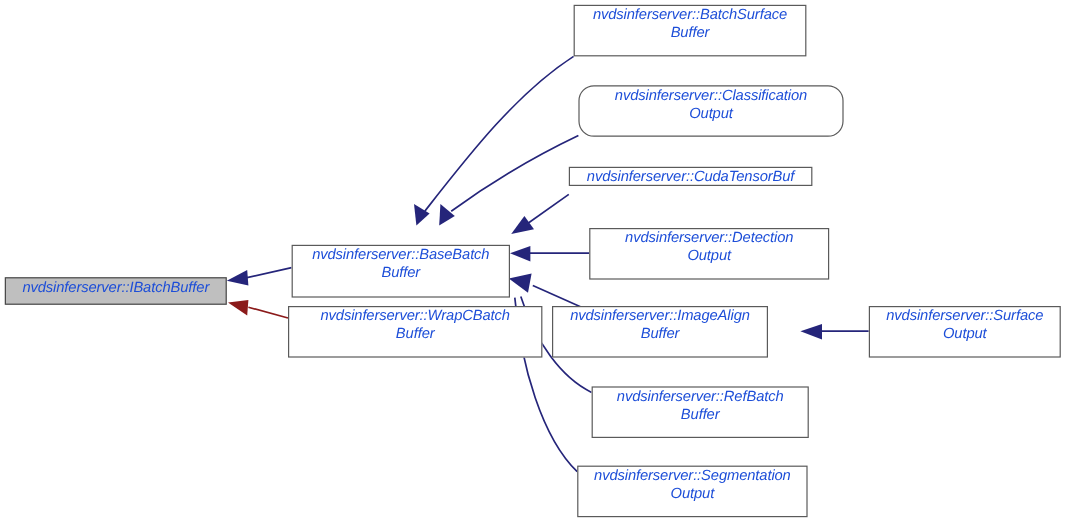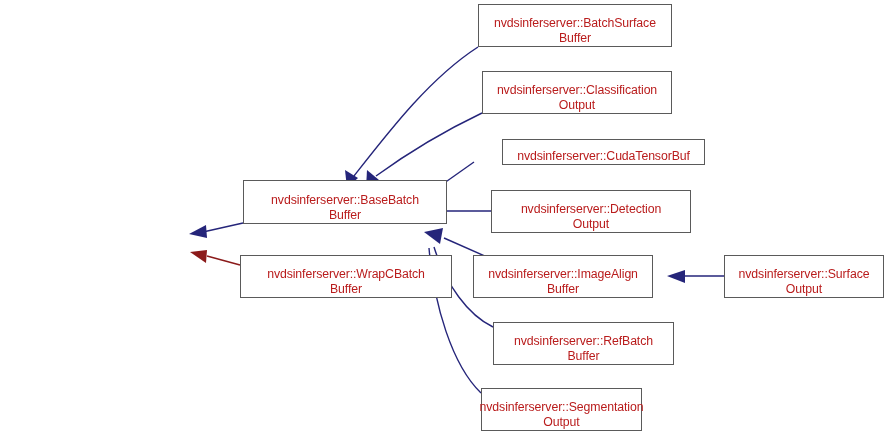--- a/index.html
+++ b/index.html
@@ -22,28 +22,29 @@
     width: 888px;
     height: 437px;
     pointer-events: none;
   }
   .node {
     position: absolute;
     box-sizing: border-box;
     border: 1px solid #5a5a5a;
     background: #ffffff;
     display: flex;
-    align-items: flex-end;
+    align-items: flex-start;
     justify-content: center;
     text-align: center;
-    color: #b91c1c;
+    color: #1d4ed8;
     font-size: 12.3px;
     line-height: 15px;
     letter-spacing: -0.1px;
     z-index: 2;
+    font-style: italic;
   }
   .node .label {
     display: block;
     padding: 0 4px;
     white-space: pre-line;
   }
   .node.highlight {
     background: #bfbfbf;
     border-color: #4a4a4a;
   }
@@ -97,61 +98,64 @@
     <g>
       <path d="M481,393 C452,365 434,305 429,248" stroke="#25257a" stroke-width="1.4" fill="none"></path>
     </g>
 
     <g>
       <path d="M724,276 L684,276" stroke="#25257a" stroke-width="1.4" fill="none"></path>
       <polygon points="667,276 685,270 685,283" fill="#25257a"></polygon>
     </g>
   </svg>
 
+  <div class="node highlight" style="left:4px; top:231px; width:185px; height:23px;">
+    <span class="label">nvdsinferserver::IBatchBuffer</span>
+  </div>
 
-  <div class="node" style="left:243px; top:180px; width:204px; height:44px;">
+  <div class="node" style="left:243px; top:204px; width:182px; height:44px;">
     <span class="label">nvdsinferserver::BaseBatch
 Buffer</span>
   </div>
 
   <div class="node" style="left:240px; top:255px; width:212px; height:43px;">
     <span class="label">nvdsinferserver::WrapCBatch
 Buffer</span>
   </div>
 
   <div class="node" style="left:478px; top:4px; width:194px; height:43px;">
     <span class="label">nvdsinferserver::BatchSurface
 Buffer</span>
   </div>
 
-  <div class="node" style="left:482px; top:71px; width:190px; height:43px;">
+  <div class="node" style="left:482px; top:71px; width:221px; height:43px;border-radius:13px;">
     <span class="label">nvdsinferserver::Classification
 Output</span>
   </div>
 
-  <div class="node" style="left:502px; top:139px; width:203px; height:26px;">
+  <div class="node" style="left:474px; top:139px; width:203px; height:16px;">
     <span class="label">nvdsinferserver::CudaTensorBuf</span>
   </div>
 
   <div class="node" style="left:491px; top:190px; width:200px; height:43px;">
     <span class="label">nvdsinferserver::Detection
 Output</span>
   </div>
 
-  <div class="node" style="left:473px; top:255px; width:180px; height:43px;">
+  <div class="node" style="left:460px; top:255px; width:180px; height:43px;">
     <span class="label">nvdsinferserver::ImageAlign
 Buffer</span>
   </div>
 
   <div class="node" style="left:493px; top:322px; width:181px; height:43px;">
     <span class="label">nvdsinferserver::RefBatch
 Buffer</span>
   </div>
 
-  <div class="node" style="left:481px; top:388px; width:161px; height:43px;">
+  <div class="node" style="left:481px; top:388px; width:192px; height:43px;">
     <span class="label">nvdsinferserver::Segmentation
 Output</span>
   </div>
 
   <div class="node" style="left:724px; top:255px; width:160px; height:43px;">
     <span class="label">nvdsinferserver::Surface
 Output</span>
   </div>
 
 </div>

